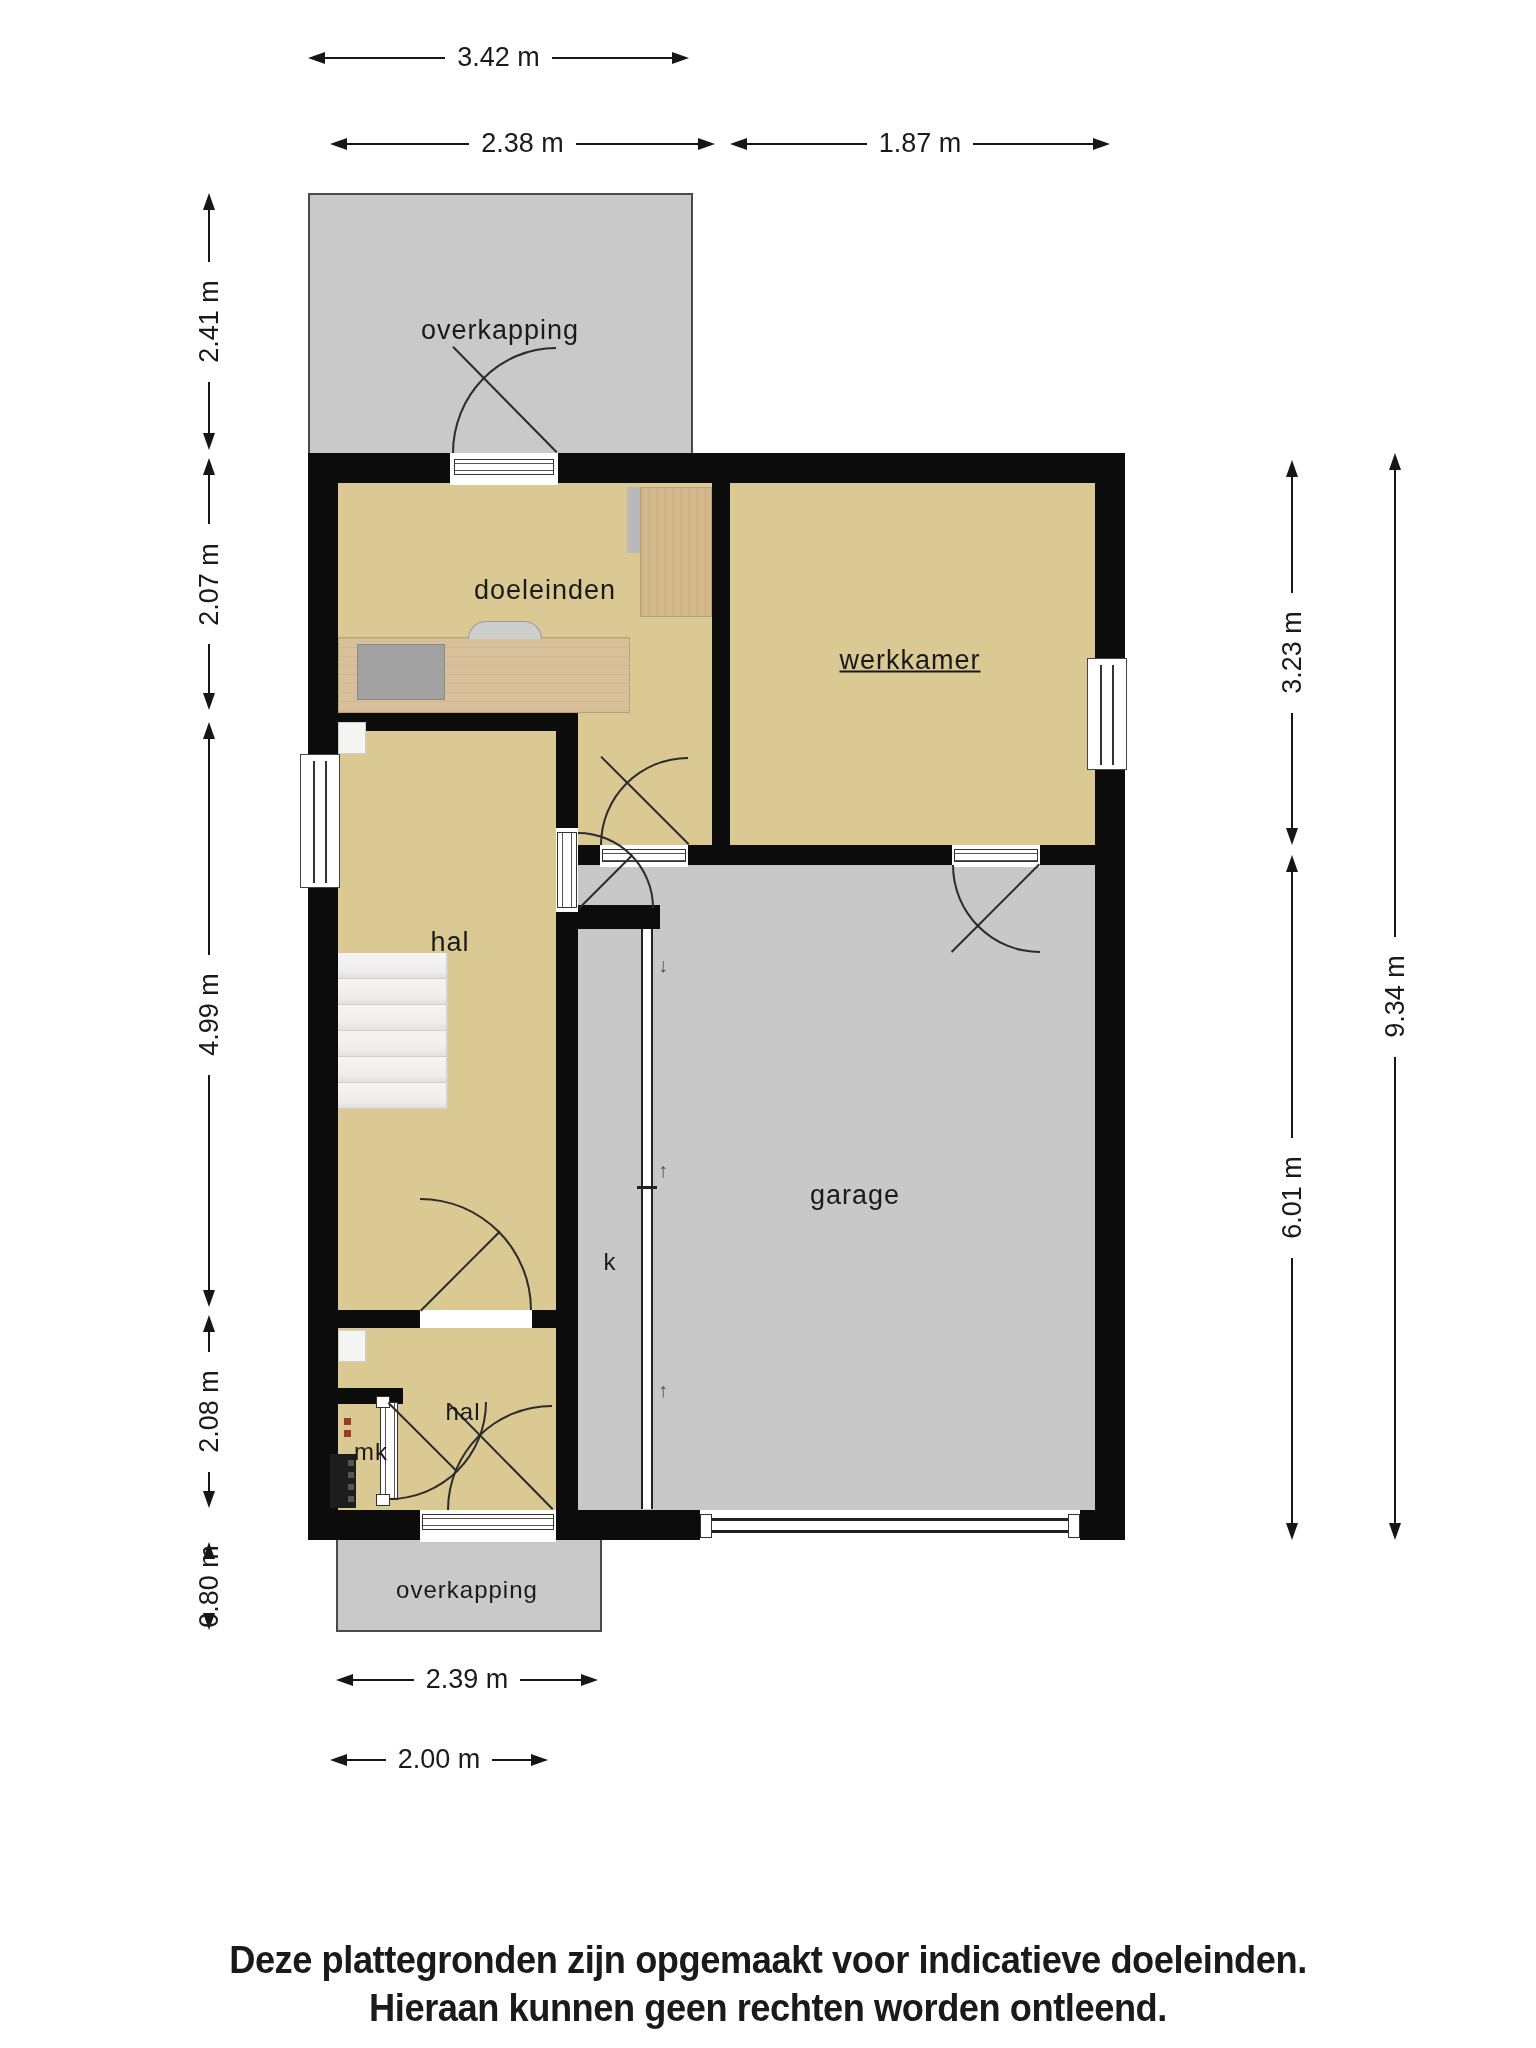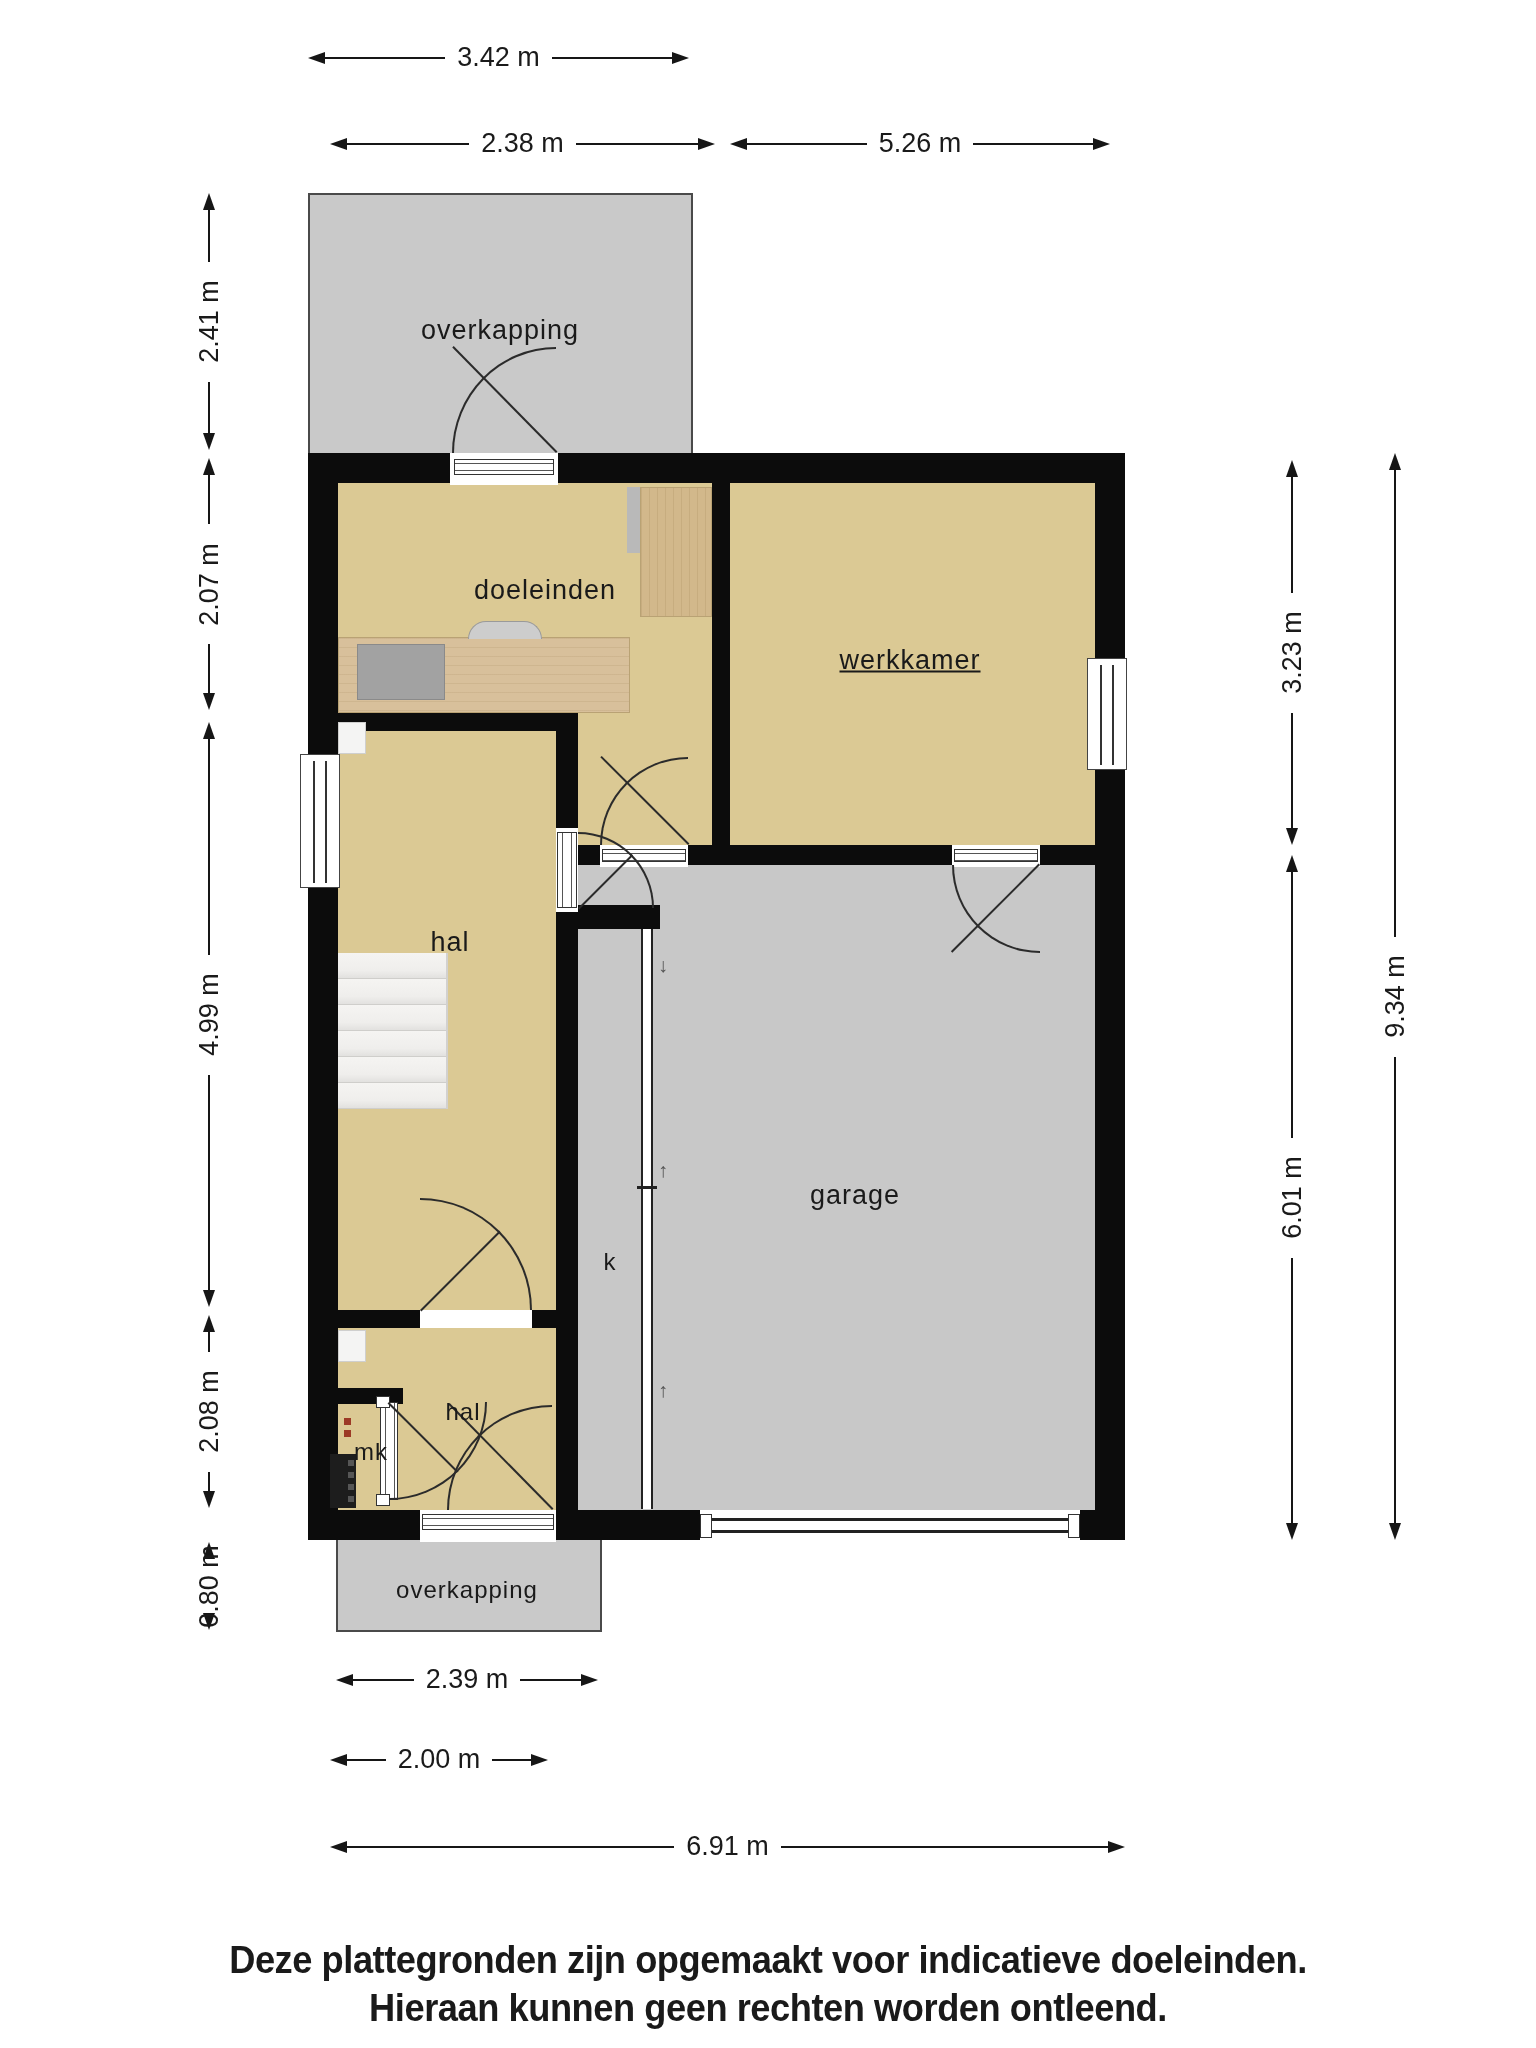--- a/index.html
+++ b/index.html
@@ -189,21 +189,21 @@
   <div class="dim-h" style="left:330px;top:128px;width:385px;">
     <div class="ar left"></div>
       <div class="ln"></div>
     <span class="lbl">2.38 m</span>
     <div class="ln"></div>
       <div class="ar right"></div>
   </div>
   <div class="dim-h" style="left:730px;top:128px;width:380px;">
     <div class="ar left"></div>
       <div class="ln"></div>
-    <span class="lbl">5.26 m</span>
+    <span class="lbl">1.87 m</span>
     <div class="ln"></div>
       <div class="ar right"></div>
   </div>
 
   <div class="dim-v" style="left:168px;top:193px;height:257px;">
     <div class="ar up"></div>
       <div class="ln"></div>
     <div class="lblwrap">
         <span class="lbl">2.41 m</span>
       </div>
@@ -280,24 +280,17 @@
     <div class="ln"></div>
       <div class="ar right"></div>
   </div>
   <div class="dim-h" style="left:330px;top:1744px;width:218px;text-align:center;">
     <div class="ar left"></div>
       <div class="ln"></div>
     <span class="lbl">2.00 m</span>
     <div class="ln"></div>
       <div class="ar right"></div>
   </div>
-  <div class="dim-h" style="left:330px;top:1831px;width:795px;">
-    <div class="ar left"></div>
-      <div class="ln"></div>
-    <span class="lbl">6.91 m</span>
-    <div class="ln"></div>
-      <div class="ar right"></div>
-  </div>
 
   <div class="footer" style="top:1938px;">Deze plattegronden zijn opgemaakt voor indicatieve doeleinden.</div>
   <div class="footer" style="top:1986px;">Hieraan kunnen geen rechten worden ontleend.</div>
 
 </div>
 
 </body></html>

